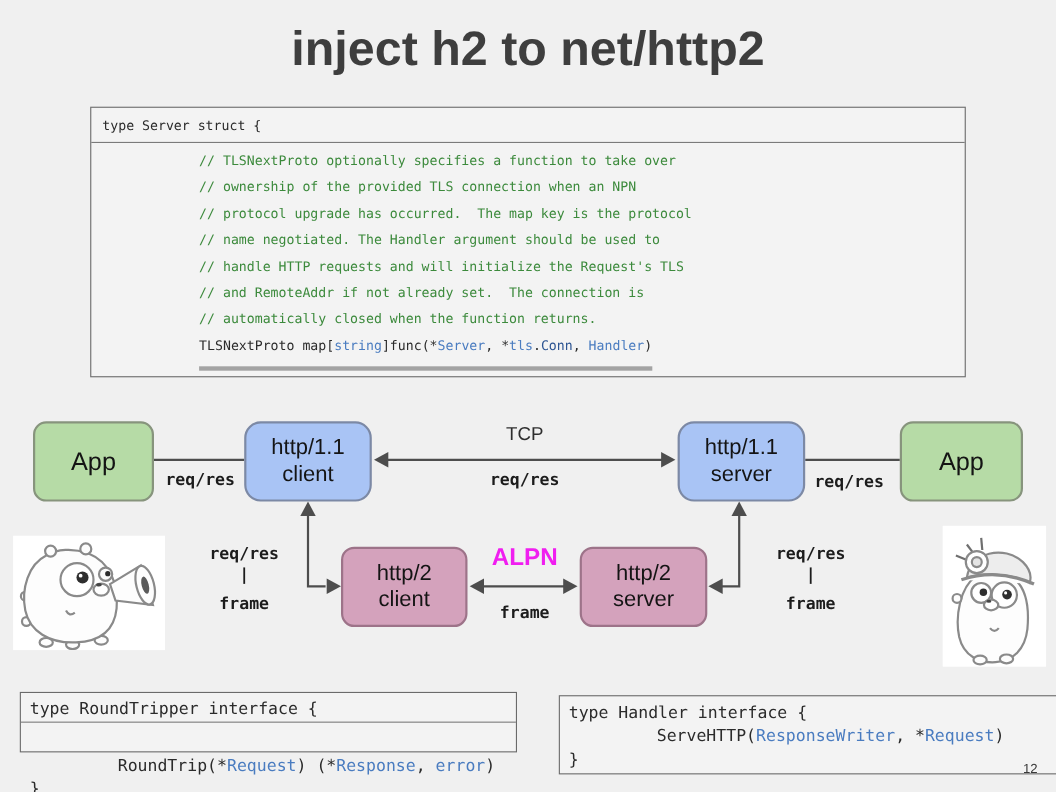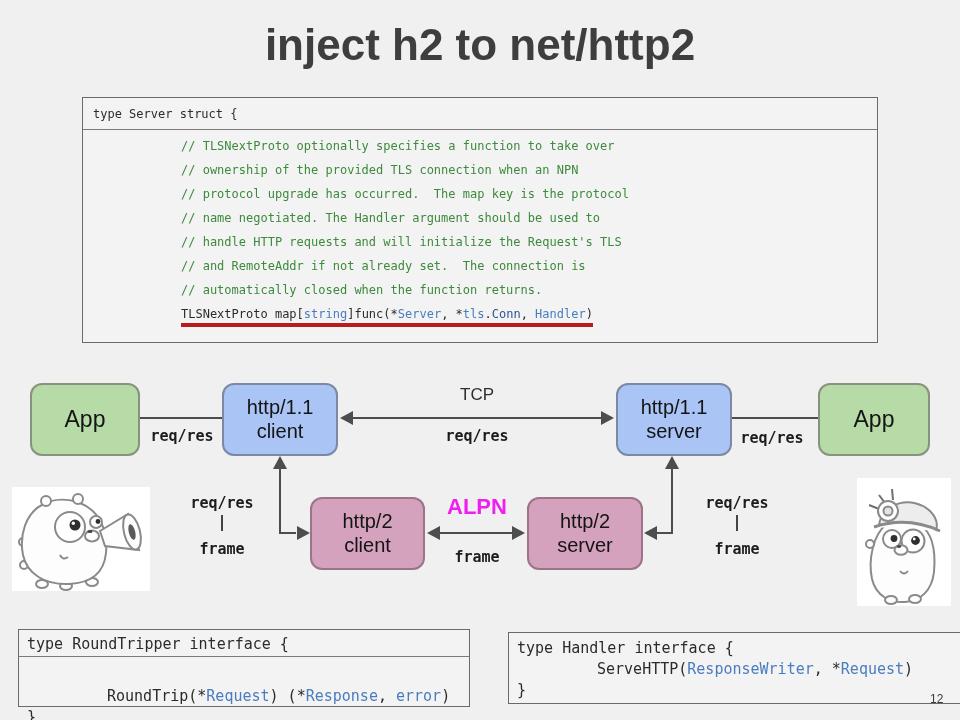--- a/index.html
+++ b/index.html
@@ -13,35 +13,35 @@
   .codeblock{position:absolute;background:#f3f3f3;border:1px solid #6a6a6a;
              font-family:"DejaVu Sans Mono",monospace;color:#2b2b2b;box-sizing:border-box;}
   #code-top{left:82px;top:97px;width:796px;height:246px;font-size:12px;}
   #code-top .hdr{padding:5px 10px 4px;border-bottom:1px solid #7a7a7a;line-height:22px;white-space:pre;}
   #code-top .bdy{padding:4px 10px 0;}
   .cl{white-space:pre;line-height:24px;height:24px;}
   .ind{padding-left:88px;}
   .tok-g{color:#3c8a3c;}
   .tok-b{color:#4a7cc0;}
   .tok-n{color:#2c5492;}
-  .u{border-bottom:4px solid #b91c1c;padding-bottom:2px;}
-
-  #code-bl{left:18px;top:629px;width:452px;height:78px;font-size:15px;}
+  .u{border-bottom:4px solid #a3a3a3;padding-bottom:12px;}
+
+  #code-bl{left:18px;top:629px;width:452px;height:55px;font-size:15px;}
   #code-bl .hdr{padding:4px 8px 2px;border-bottom:1px solid #7a7a7a;line-height:20px;white-space:pre;}
   #code-bl .bdy{padding:3px 8px;margin-top:26px;}
   #code-br{left:508px;top:632px;width:516px;height:72px;font-size:15px;}
   #code-br .bdy{padding:5px 8px;}
   .cl2{white-space:pre;line-height:21px;height:21px;}
   .ind2{padding-left:80px;}
 
   .box{position:absolute;border:2px solid;border-radius:12px;display:flex;
        align-items:center;justify-content:center;text-align:center;
        white-space:pre-line;color:#141414;font-size:20px;line-height:1.18;}
   .box.green{background:#b6dba6;border-color:#87947d;font-size:23px;}
-  .box.blue{background:#a9c4f5;border-color:#7c89a5;}
+  .box.blue{background:#a9c4f5;border-color:#7c89a5;border-radius:15px;}
   .box.pink{background:#d4a2bc;border-color:#9d7389;}
   #bx-app-l{left:30px;top:383px;width:106px;height:69px;}
   #bx-h11c{left:222px;top:383px;width:112px;height:69px;}
   #bx-h11s{left:616px;top:383px;width:112px;height:69px;}
   #bx-app-r{left:818px;top:383px;width:108px;height:69px;}
   #bx-h2c{left:310px;top:497px;width:111px;height:69px;}
   #bx-h2s{left:527px;top:497px;width:112px;height:69px;}
 
   .lbl{position:absolute;text-align:center;font-family:"DejaVu Sans Mono",monospace;
        font-weight:bold;font-size:15px;color:#1c1c1c;line-height:18px;}

